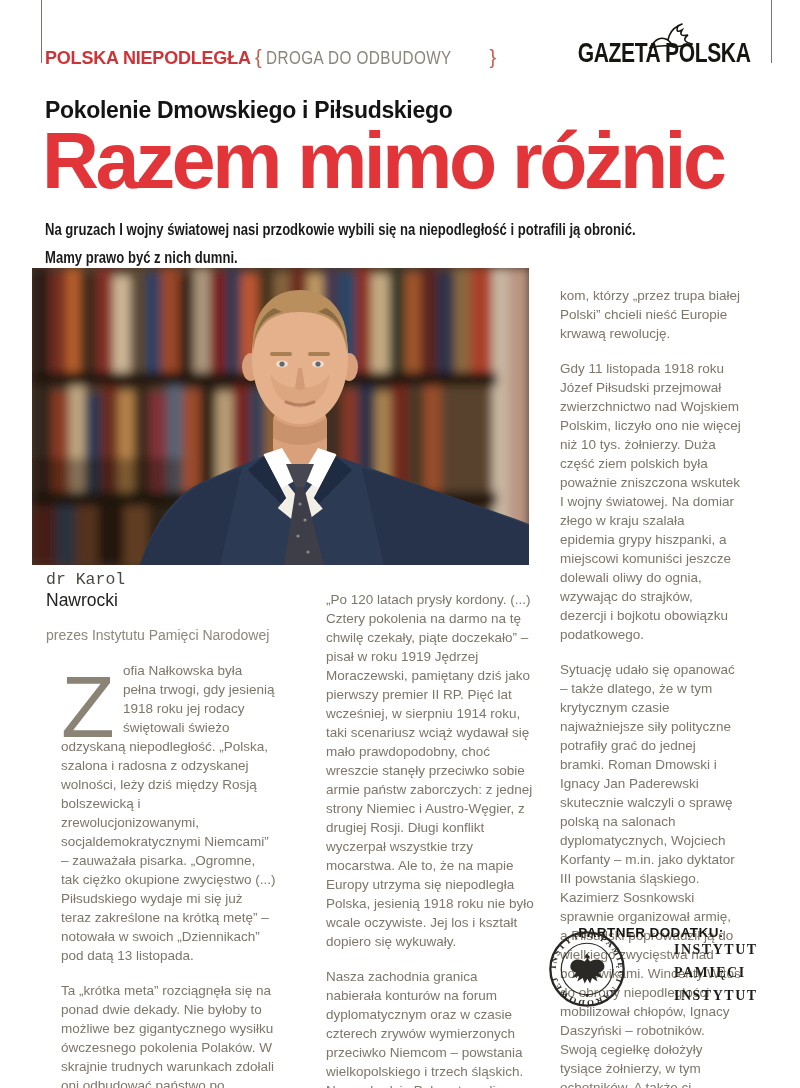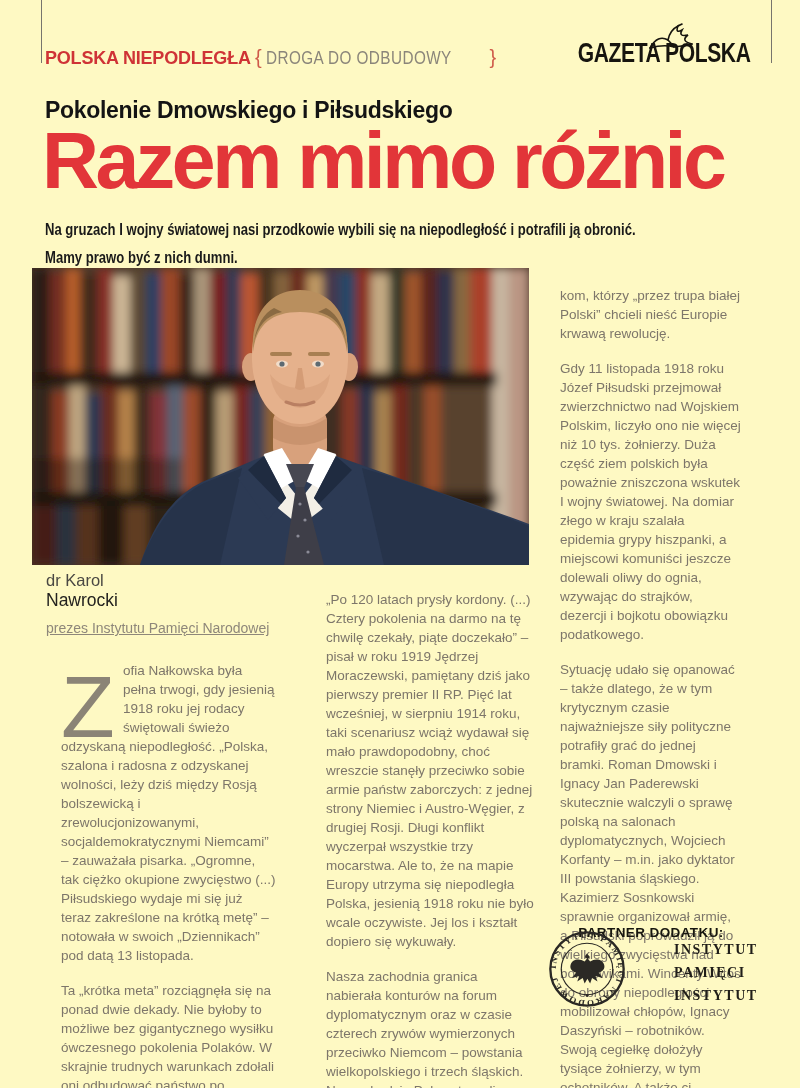--- a/index.html
+++ b/index.html
@@ -1,16 +1,16 @@
 <!DOCTYPE html>
 <html><head>
 <meta charset="utf-8">
 <style>
   html,body{margin:0;padding:0;background:#e9e2d3;}
-  .page{position:relative;width:800px;height:1088px;background:#fef9c3;overflow:hidden;
+  .page{position:relative;width:800px;height:1088px;background:#ffffff;overflow:hidden;
         font-family:"Liberation Sans",sans-serif;}
   .cropline{position:absolute;top:0;width:1px;height:63px;background:#77756d;}
   .crop-left{left:41px;}
   .crop-right{left:771px;}
 
   
   .kicker{position:absolute;left:45px;top:46px;font-size:18px;font-weight:bold;
           letter-spacing:-0.2px;white-space:nowrap;}
   .kicker .red{color:#cf3336;}
   .kicker .brace{color:#cf5a4a;font-weight:normal;font-size:20px;}
@@ -31,23 +31,23 @@
         color:#1a1a1a;line-height:28px;transform:scaleX(.77);transform-origin:left;}
   .lede div{white-space:nowrap;}
 
   
   .photo{position:absolute;left:32px;top:268px;width:497px;height:297px;overflow:hidden;
          background:#4a3628;}
   .photo svg{position:absolute;left:0;top:0;}
 
   
   .caption{position:absolute;left:46px;top:570px;}
-  .cap-pre{font-size:16.5px;color:#4a4843;line-height:20px;}
+  .cap-pre{font-size:16.5px;color:#4a4843;line-height:20px;font-family:Liberation Mono, monospace;}
   .cap-name{font-size:17.5px;font-weight:normal;color:#23221f;line-height:21px;}
-  .cap-role{font-size:14px;color:#8e877a;line-height:19px;margin-top:8px;text-decoration:underline;}
+  .cap-role{font-size:14px;color:#8e877a;line-height:19px;margin-top:15px;}
 
   
   .col{position:absolute;font-size:13.5px;line-height:19px;color:#7d766a;letter-spacing:0;}
   .col p{margin:16px;}
   .col-1{left:45px;top:645px;width:247px;}
   .col-2{left:310px;top:574px;width:240px;}
   .col-3{left:544px;top:270px;width:214px;}
   .dropcap{float:left;width:58px;height:57px;font-size:88px;line-height:88px;
            color:#8b8476;margin:2px 4px 0 0;}
 

